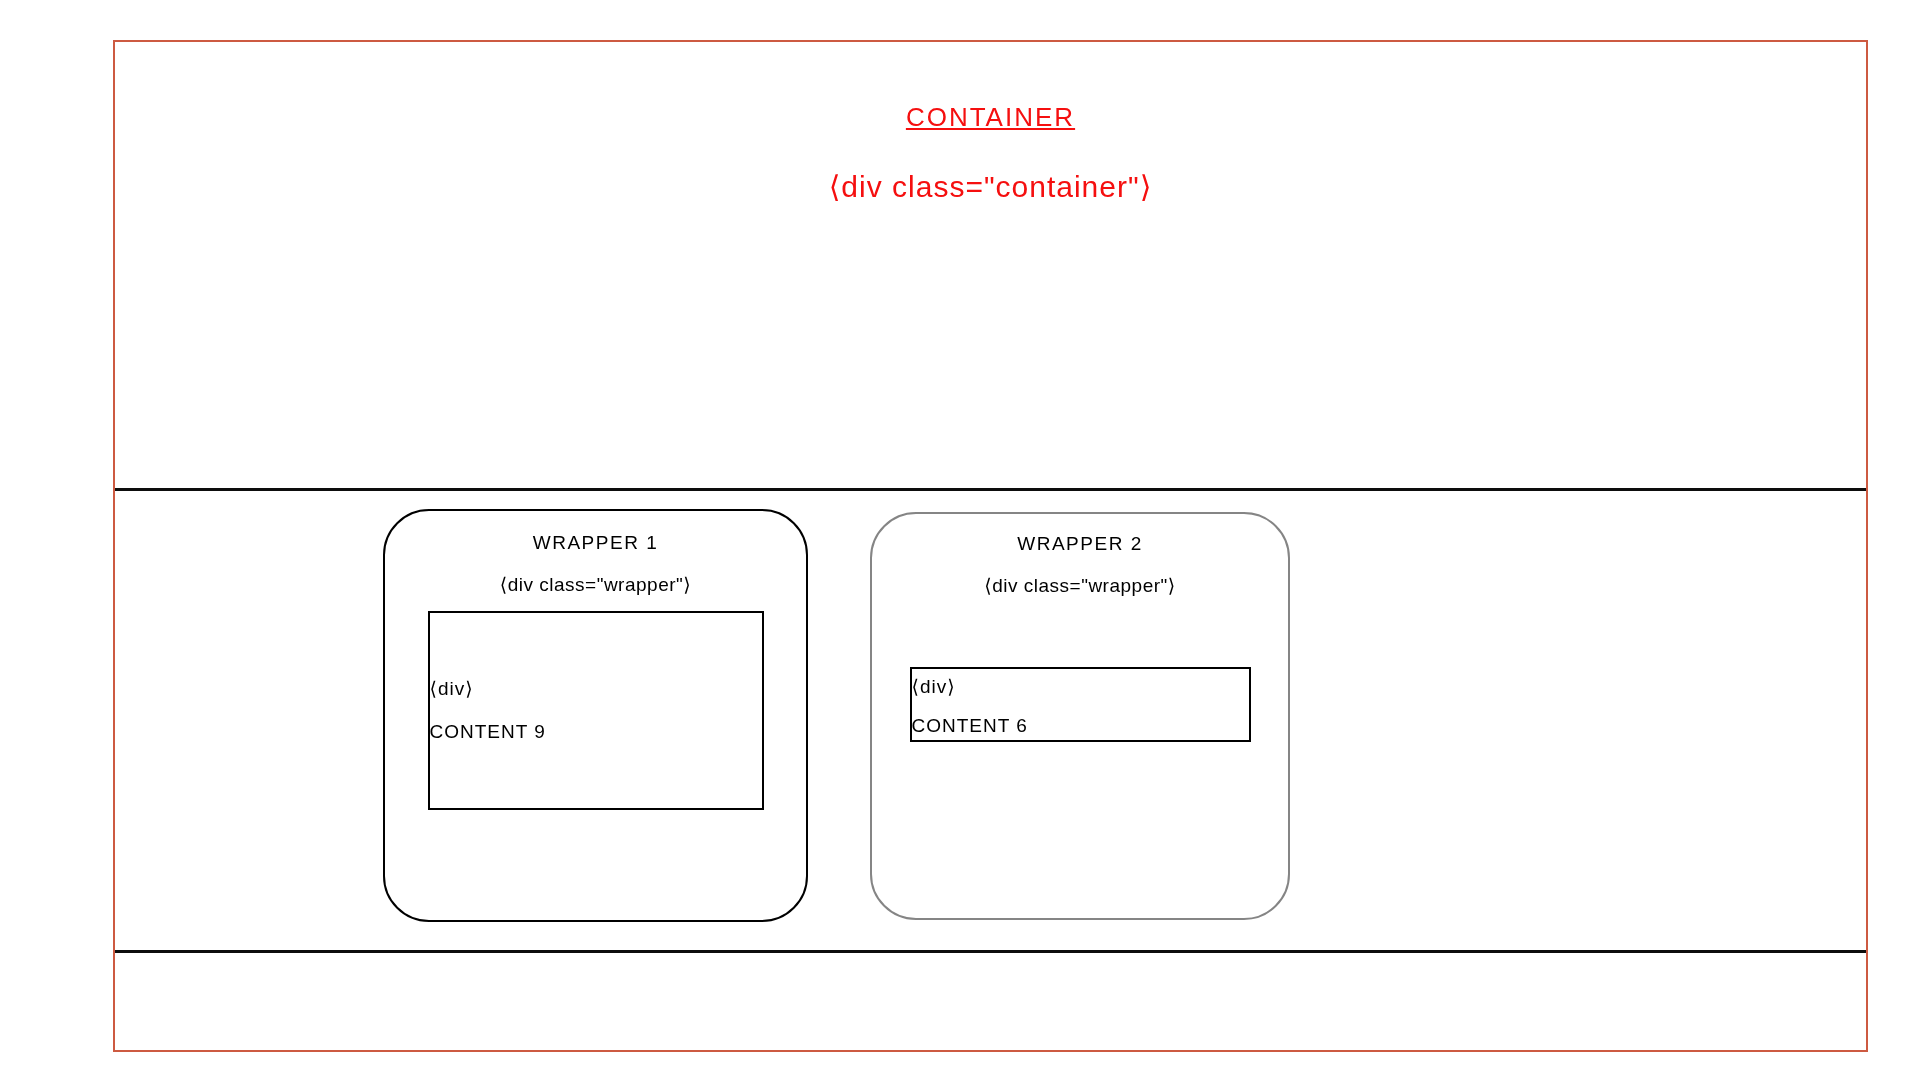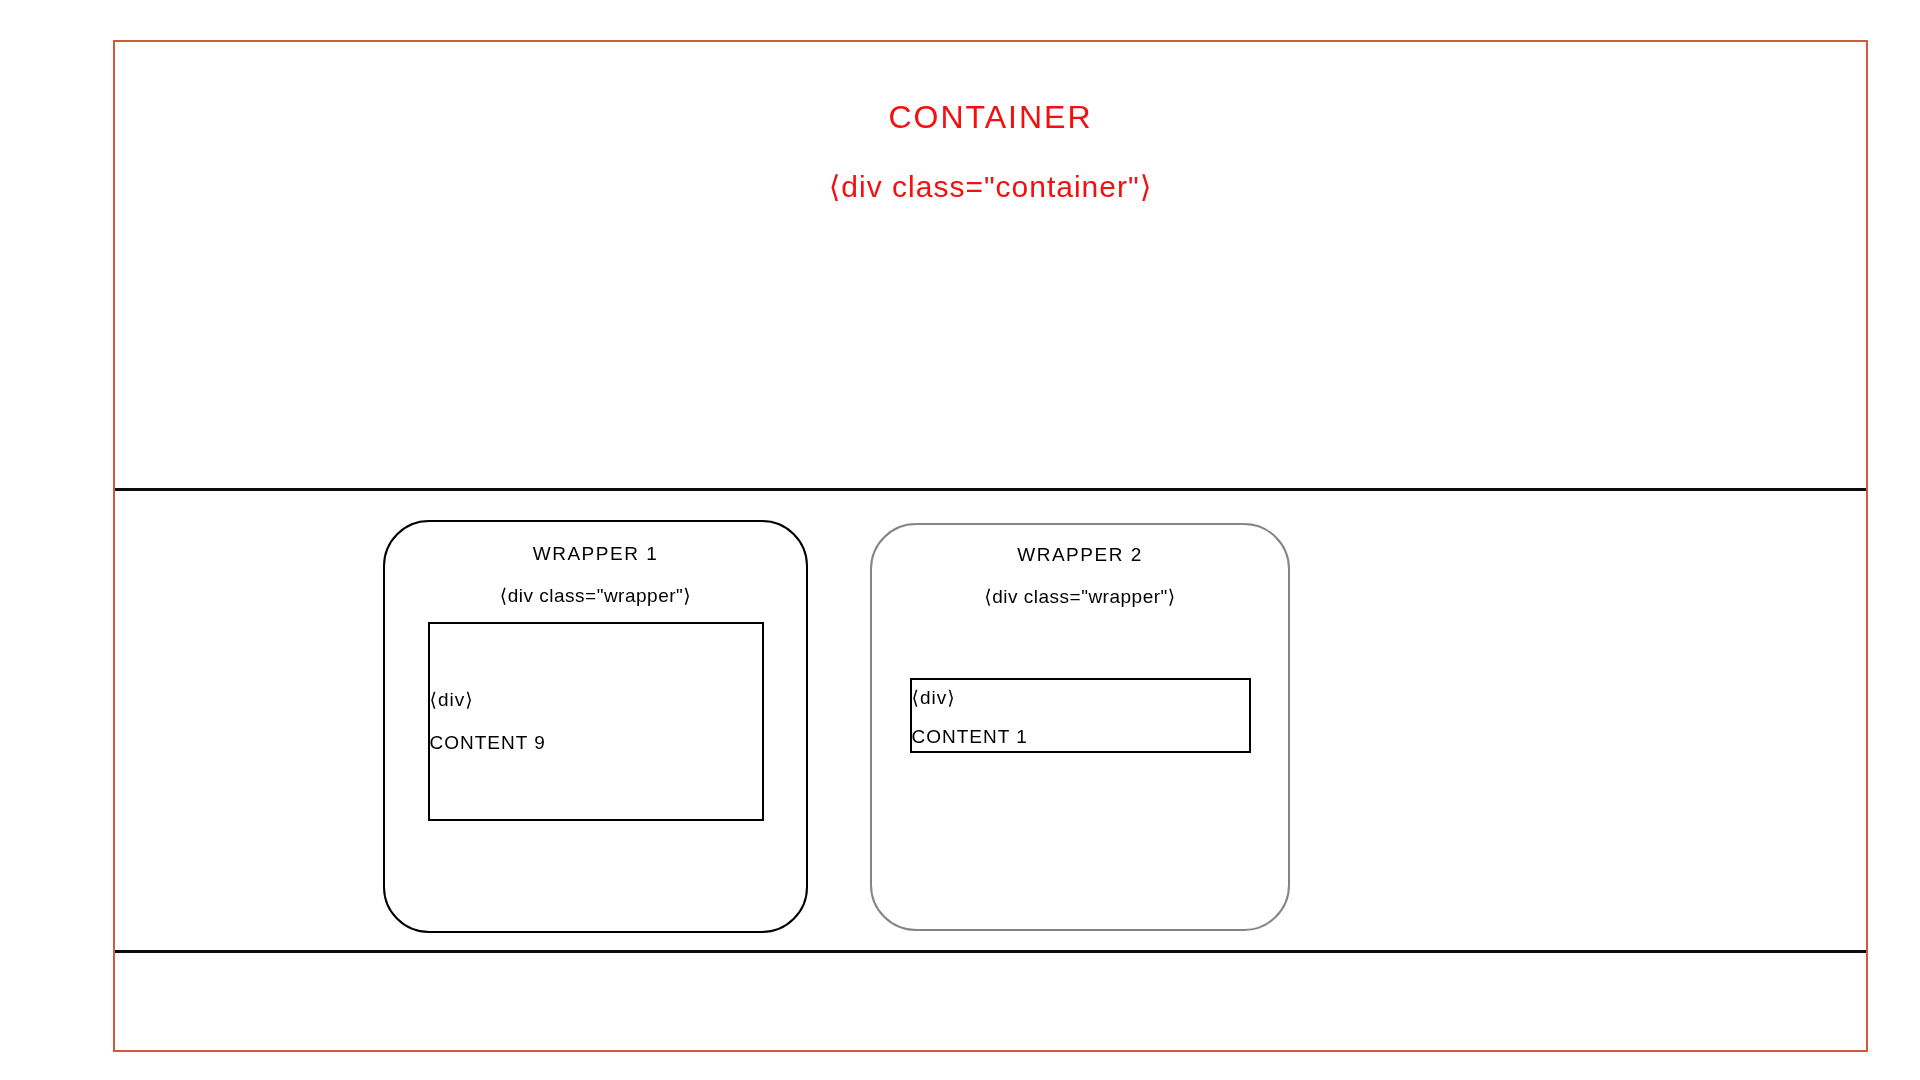--- a/index.html
+++ b/index.html
@@ -14,33 +14,33 @@
 
   .red-container{
     position:absolute;left:113px;top:40px;width:1755px;height:1012px;
     border:2px solid var(--red-border);
     display:flex;flex-direction:column;
     background:#fff;
   }
 
   .sec-top{height:446px;text-align:center;}
   .container-title{
-    margin-top:60px;font-size:32px;line-height:30px;
-    letter-spacing:2px;color:var(--red-text);
+    margin-top:60px;font-size:26px;line-height:30px;
+    letter-spacing:2px;color:var(--red-text);text-decoration:underline;
   }
   .container-tag{
     margin-top:38px;font-size:30px;line-height:34px;
     letter-spacing:1px;color:var(--red-text);
   }
 
   .divider{height:3px;background:var(--line-black);width:100%;}
 
   .sec-mid{
     height:459px;display:flex;align-items:flex-start;
-    padding-left:268px;padding-top:29px;gap:35px;
+    padding-left:268px;padding-top:18px;gap:35px;
   }
 
   .wrapper{
     display:flex;flex-direction:column;align-items:center;
     border-radius:46px;background:#fff;
   }
   .wrapper-1{width:425px;height:413px;border:2px solid #000;padding-top:19px;}
   .wrapper-2{width:420px;height:408px;border:2px solid var(--gray-border);padding-top:17px;margin-top:3px;margin-left:27px;}
 
   .wrapper-title{font-size:19px;line-height:26px;letter-spacing:1.5px;}
@@ -83,21 +83,21 @@
         <div class="content-tag">⟨div⟩</div>
         <div class="content-label">CONTENT 9</div>
       </div>
     </div>
 
     <div class="wrapper wrapper-2">
       <div class="wrapper-title">WRAPPER 2</div>
       <div class="wrapper-tag">⟨div class="wrapper"⟩</div>
       <div class="content-box content-2">
         <div class="content-tag">⟨div⟩</div>
-        <div class="content-label">CONTENT 1</div>
+        <div class="content-label">CONTENT 6</div>
       </div>
     </div>
 
   </div>
 
   <div class="divider"></div>
 
   <div class="sec-bottom"></div>
 
 </div>

